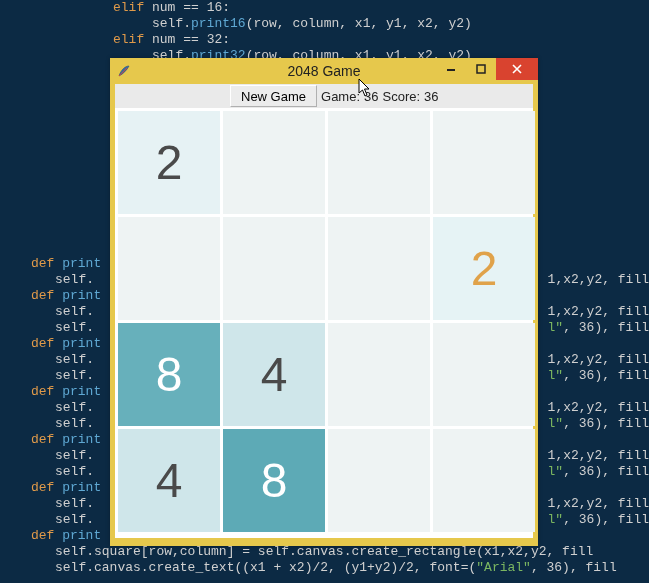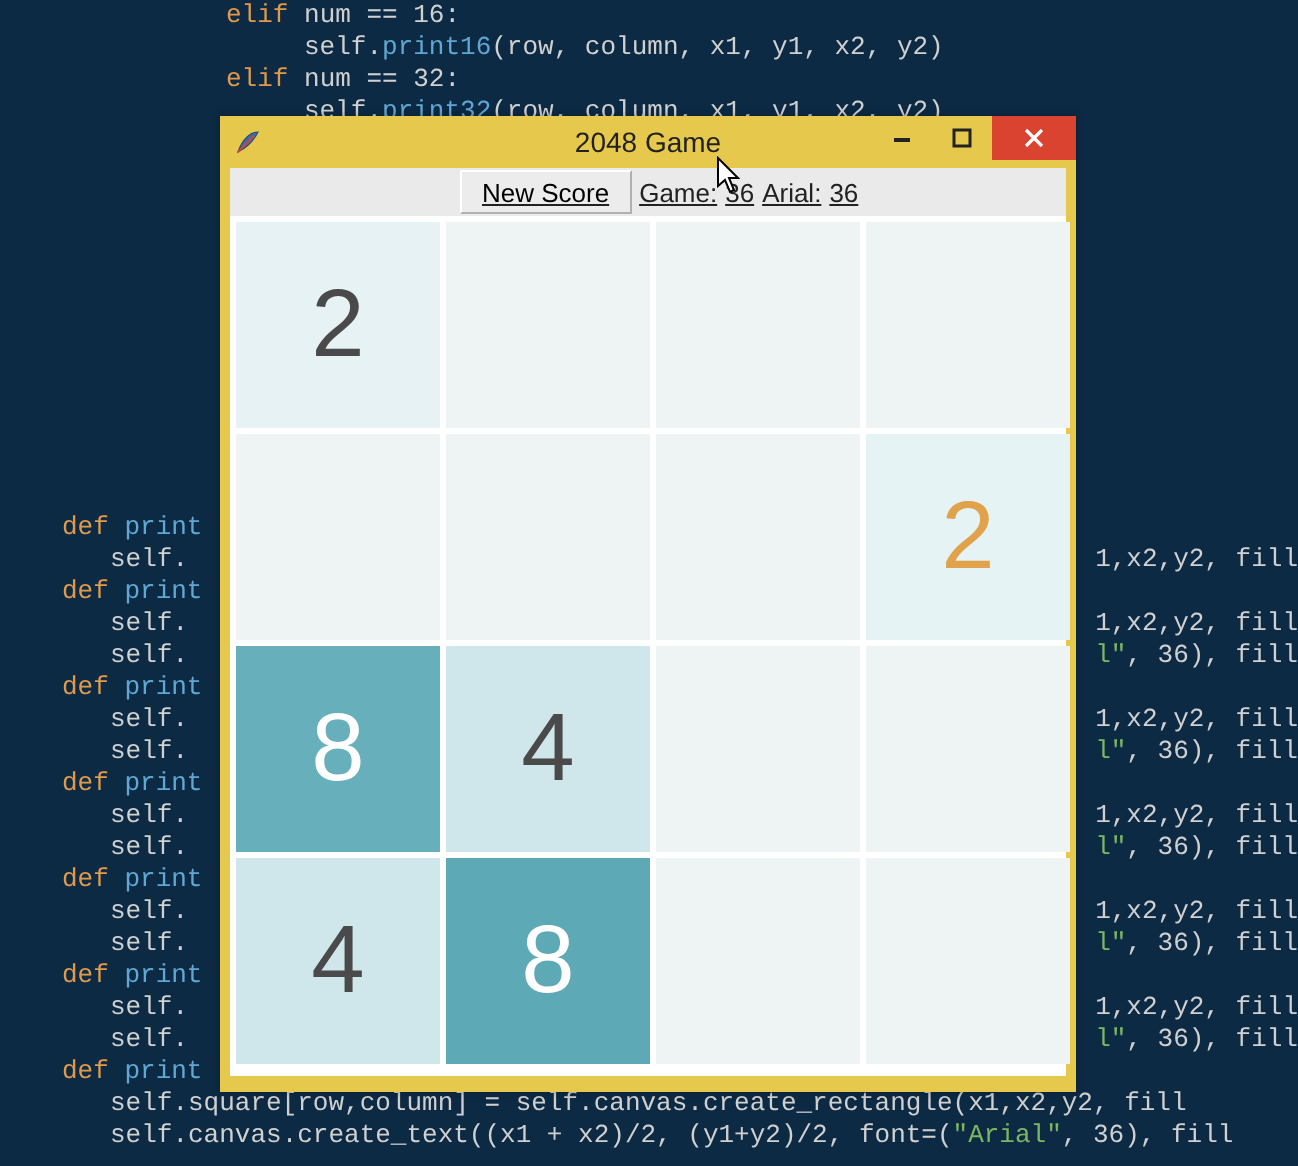--- a/index.html
+++ b/index.html
@@ -35,21 +35,20 @@
   .window {
     position: absolute;
     left: 110px;
     top: 58px;
     width: 428px;
     height: 488px;
     background: #e6c84c;
     box-shadow: 0 0 4px rgba(0,0,0,0.3);
     font-family: "Segoe UI", Tahoma, sans-serif;
     color: #222;
-    text-decoration: underline;
   }
   .titlebar {
     position: relative;
     height: 26px;
     display: flex;
     align-items: center;
   }
   .tk-icon {
     width: 16px; height: 16px;
     margin-left: 6px;
@@ -174,24 +173,24 @@
       </div>
       <div class="win-btn close">
         <svg width="12" height="12">
             <path d="M2 2 L10 10 M10 2 L2 10" stroke="#fff" stroke-width="1.6"></path>
           </svg>
       </div>
     </div>
   </div>
 
   <div class="toolbar">
-    <button class="newgame-btn">New Score</button>
+    <button class="newgame-btn">New Game</button>
     <span class="score-lbl">Game:</span>
     <span class="score-val">36</span>
-    <span class="record-lbl">Arial:</span>
+    <span class="record-lbl">Score:</span>
     <span class="record-val">36</span>
   </div>
 
   <div class="board" id="board">
       <div class="cell tile-2a" style="left: 3px; top: 3px; width: 102px; height: 103px;">
         <span>2</span>
       </div>
       <div class="cell empty" style="left: 108px; top: 3px; width: 102px; height: 103px;"></div>
       <div class="cell empty" style="left: 213px; top: 3px; width: 102px; height: 103px;"></div>
       <div class="cell empty" style="left: 318px; top: 3px; width: 102px; height: 103px;"></div>

